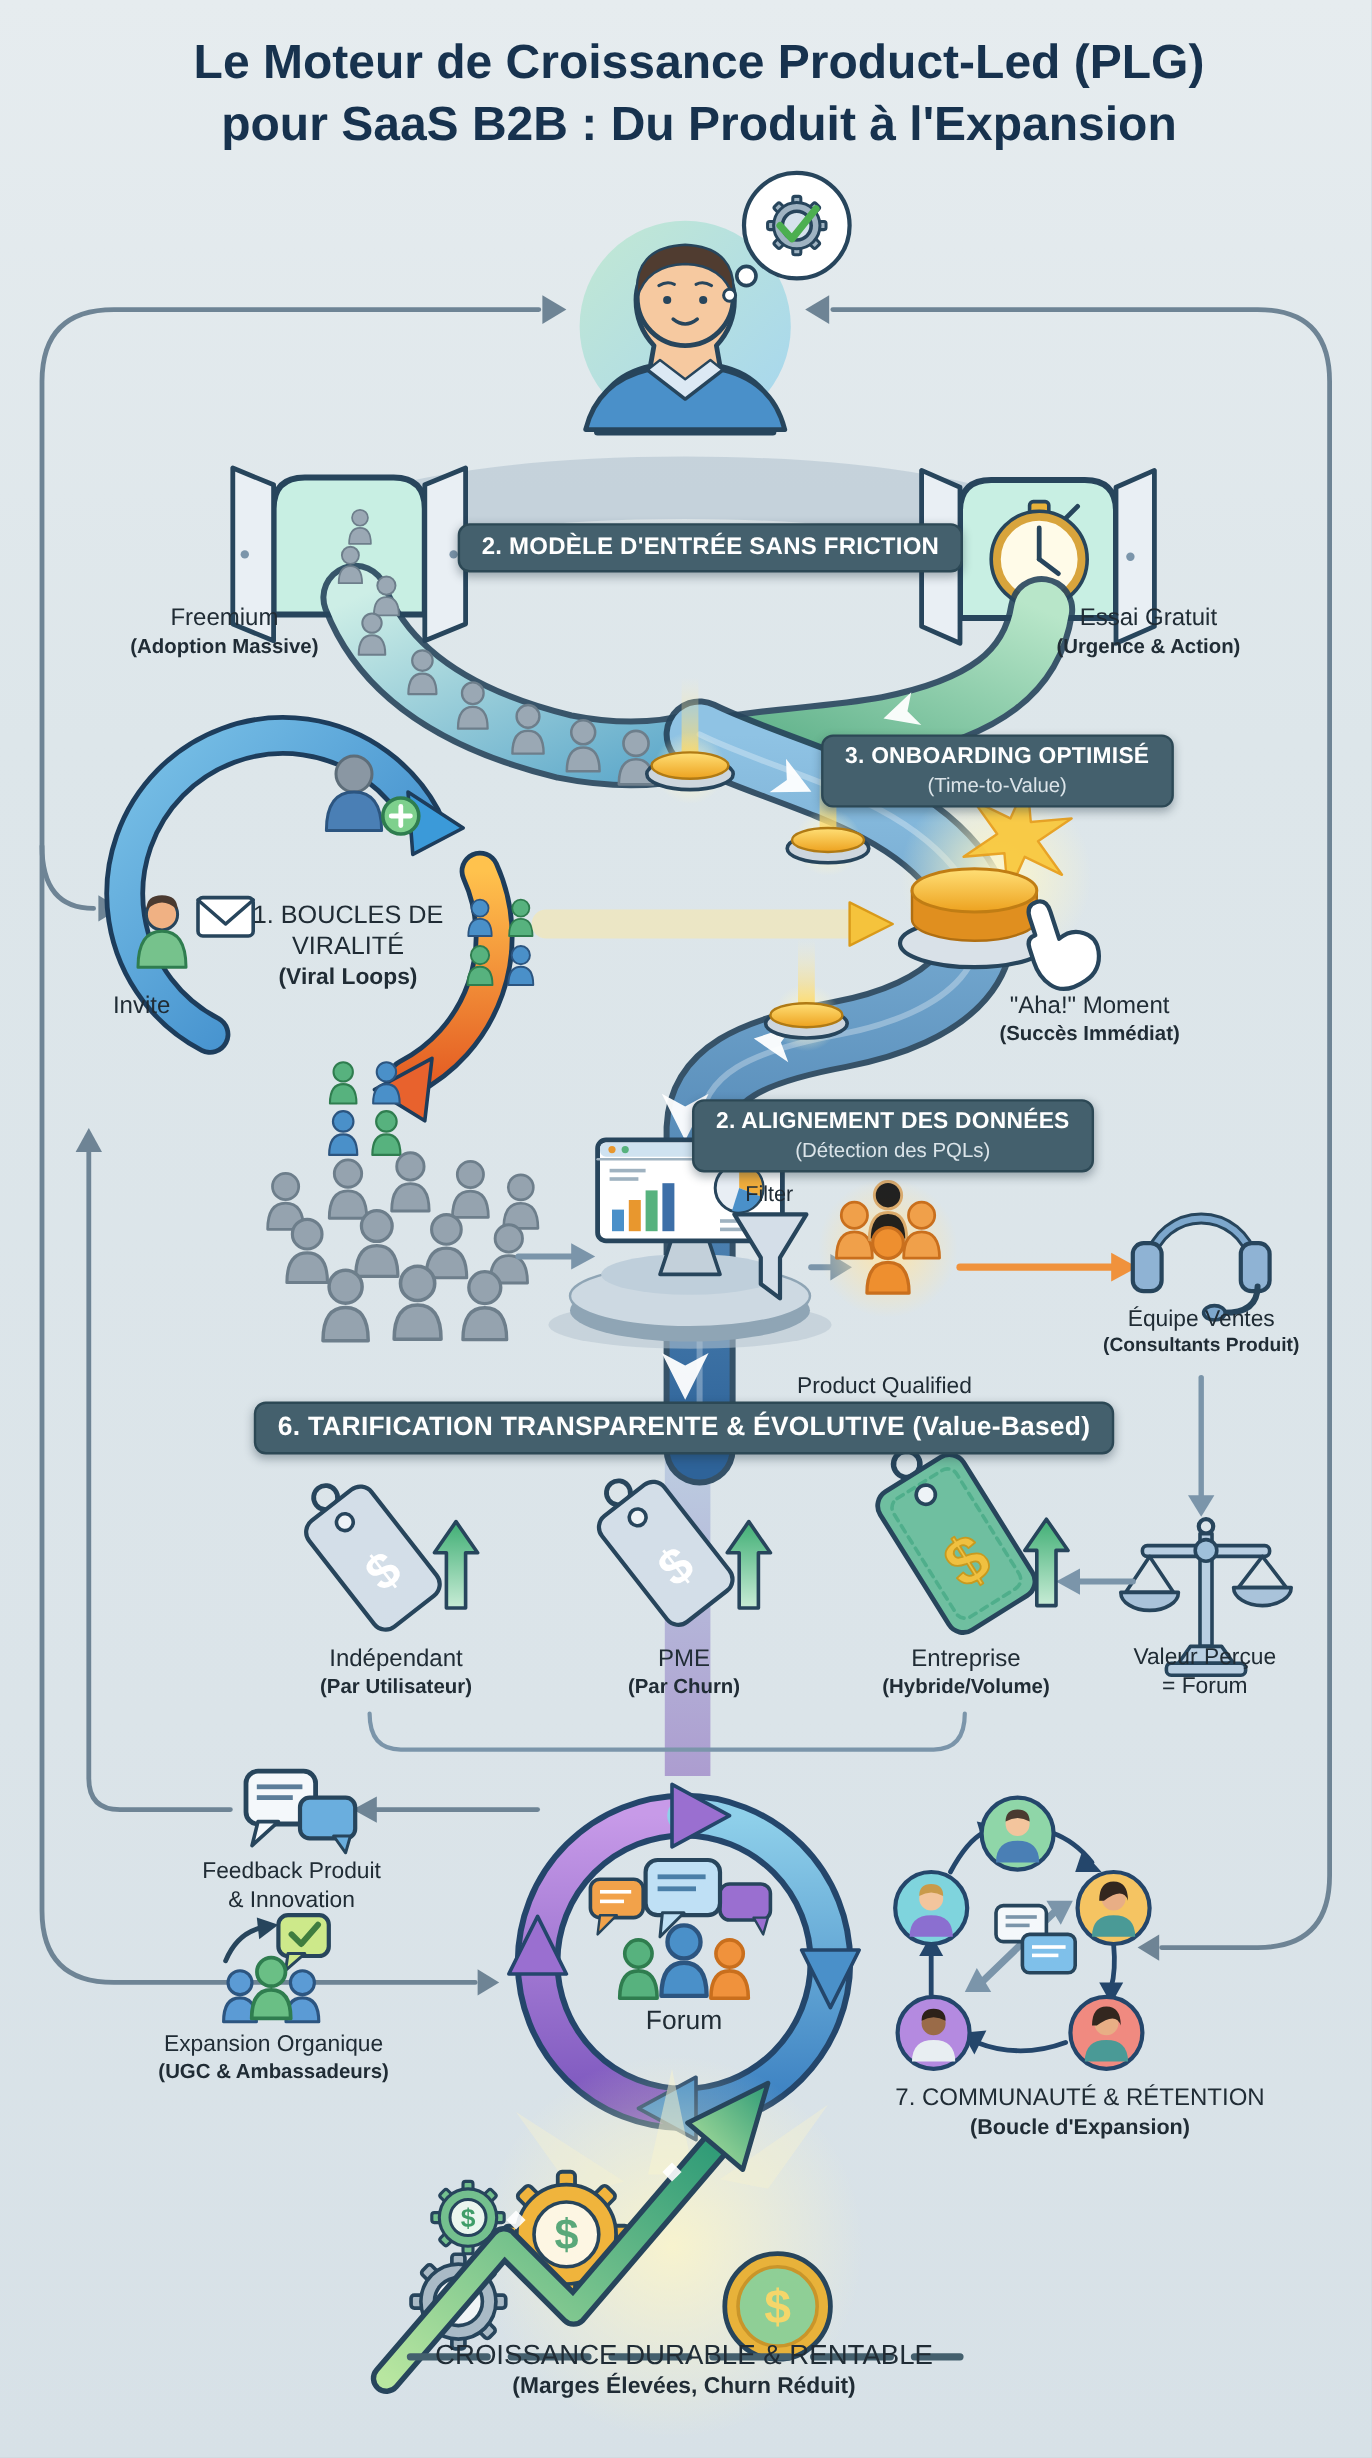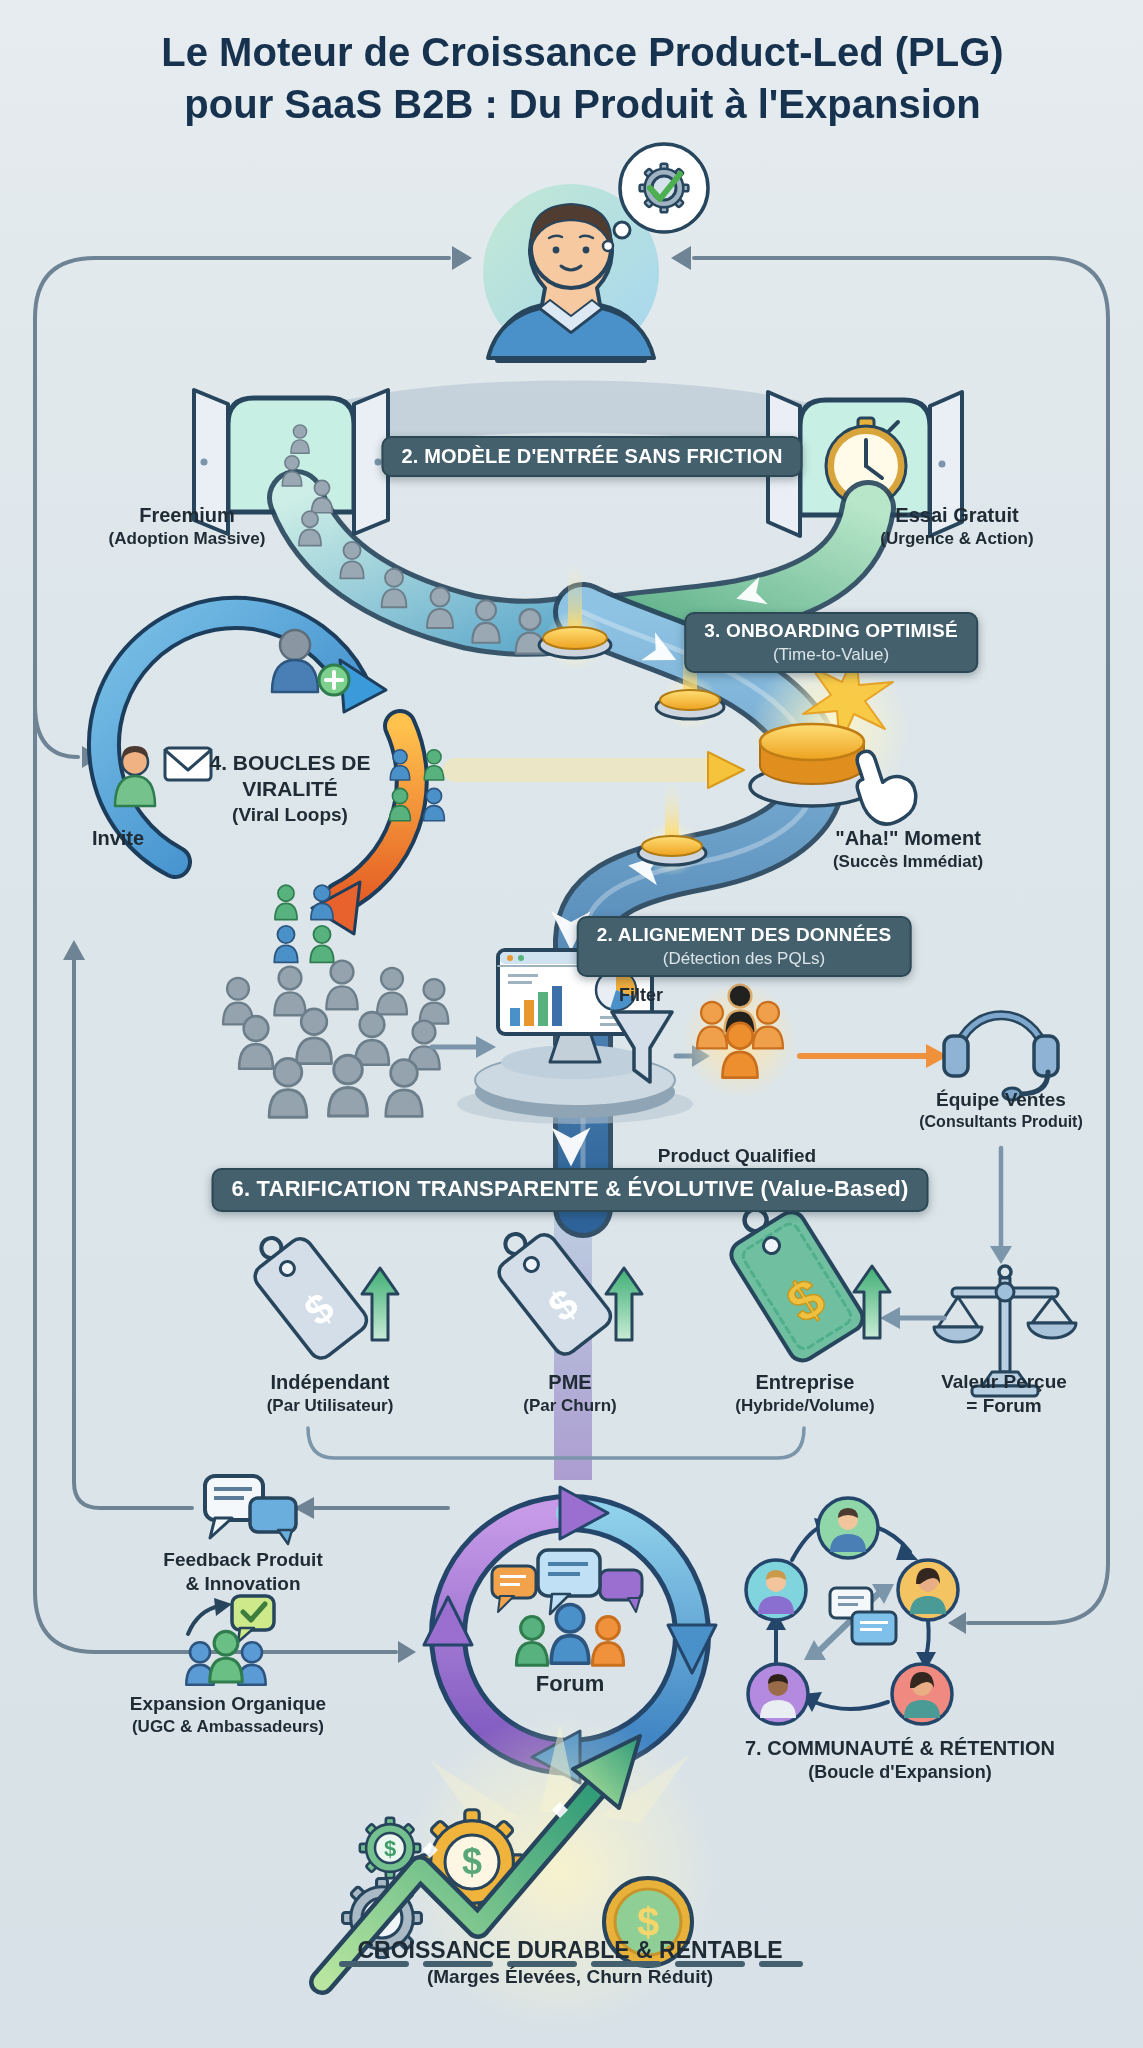--- a/index.html
+++ b/index.html
@@ -1,21 +1,21 @@
 <!DOCTYPE html>
 <html><head>
 <meta charset="utf-8">
 <style>
   html,body{margin:0;padding:0;background:#cfd9e0;font-family:"Liberation Sans",sans-serif;}
   #canvas{position:relative;width:1143px;height:2048px;margin:0 auto;overflow:hidden;
           background:linear-gradient(180deg,#e6ecef 0%,#dde6ea 30%,#dbe4e9 70%,#d7e1e7 100%);}
   #art{position:absolute;left:0;top:0;width:1143px;height:2048px;}
   svg *{stroke-linecap:round;stroke-linejoin:round;}
   .txt{position:absolute;transform:translateX(-50%);text-align:center;color:#202c35;z-index:3;}
-  .txt .t{font-weight:700;font-size:20px;line-height:1.25;white-space:nowrap;}
+  .txt .t{font-weight:400;font-size:20px;line-height:1.25;white-space:nowrap;}
   .txt .s{font-weight:700;font-size:17px;line-height:1.25;white-space:nowrap;}
   .banner{position:absolute;transform:translateX(-50%);background:#44606d;border:2px solid #2c4855;
           border-radius:10px;color:#fff;text-align:center;padding:5px 18px 6px;z-index:3;
           box-shadow:0 3px 8px rgba(25,45,60,.35);}
   .banner .t{font-weight:700;font-size:20px;line-height:1.3;white-space:nowrap;letter-spacing:.2px;}
   .banner .s{font-weight:400;font-size:17px;line-height:1.25;color:#dbe4e9;white-space:nowrap;}
   #title{position:absolute;left:0;top:26px;width:100%;text-align:center;color:#17324e;
          font-weight:700;font-size:40px;line-height:1.3;z-index:3;padding-left:11px;}
   .big .t{font-size:22px;}
 </style>
@@ -569,21 +569,21 @@
   <div class="t">Essai Gratuit</div>
   <div class="s">(Urgence &amp; Action)</div>
 </div>
 
 <div class="banner" style="left:831px;top:612px;">
   <div class="t" style="font-size:19px;">3. ONBOARDING OPTIMISÉ</div>
   <div class="s">(Time-to-Value)</div>
 </div>
 
 <div class="txt" style="left:290px;top:750px;">
-  <div class="t" style="font-size:21px;">4. BOUCLES DE</div>
+  <div class="t" style="font-size:21px;">1. BOUCLES DE</div>
   <div class="t" style="font-size:21px;">VIRALITÉ</div>
   <div class="s" style="font-size:19px;font-weight:600;">(Viral Loops)</div>
 </div>
 
 <div class="txt" style="left:118px;top:826px;">
   <div class="t">Invite</div>
 </div>
 
 <div class="txt" style="left:908px;top:826px;">
   <div class="t">"Aha!" Moment</div>
@@ -643,17 +643,17 @@
   <div class="t" style="font-size:19px;">Expansion Organique</div>
   <div class="s" style="font-size:17px;">(UGC &amp; Ambassadeurs)</div>
 </div>
 
 <div class="txt" style="left:900px;top:1736px;">
   <div class="t">7. COMMUNAUTÉ &amp; RÉTENTION</div>
   <div class="s" style="font-weight:600;font-size:18px;">(Boucle d'Expansion)</div>
 </div>
 
 <div class="txt" style="left:570px;top:1936px;">
-  <div class="t" style="font-size:23px;">CROISSANCE DURABLE &amp; RENTABLE</div>
+  <div class="t" style="font-size:23px;margin-top:12px;">CROISSANCE DURABLE &amp; RENTABLE</div>
   <div class="s" style="font-size:19px;">(Marges Élevées, Churn Réduit)</div>
 </div>
 
 </div>
 
 </body></html>

